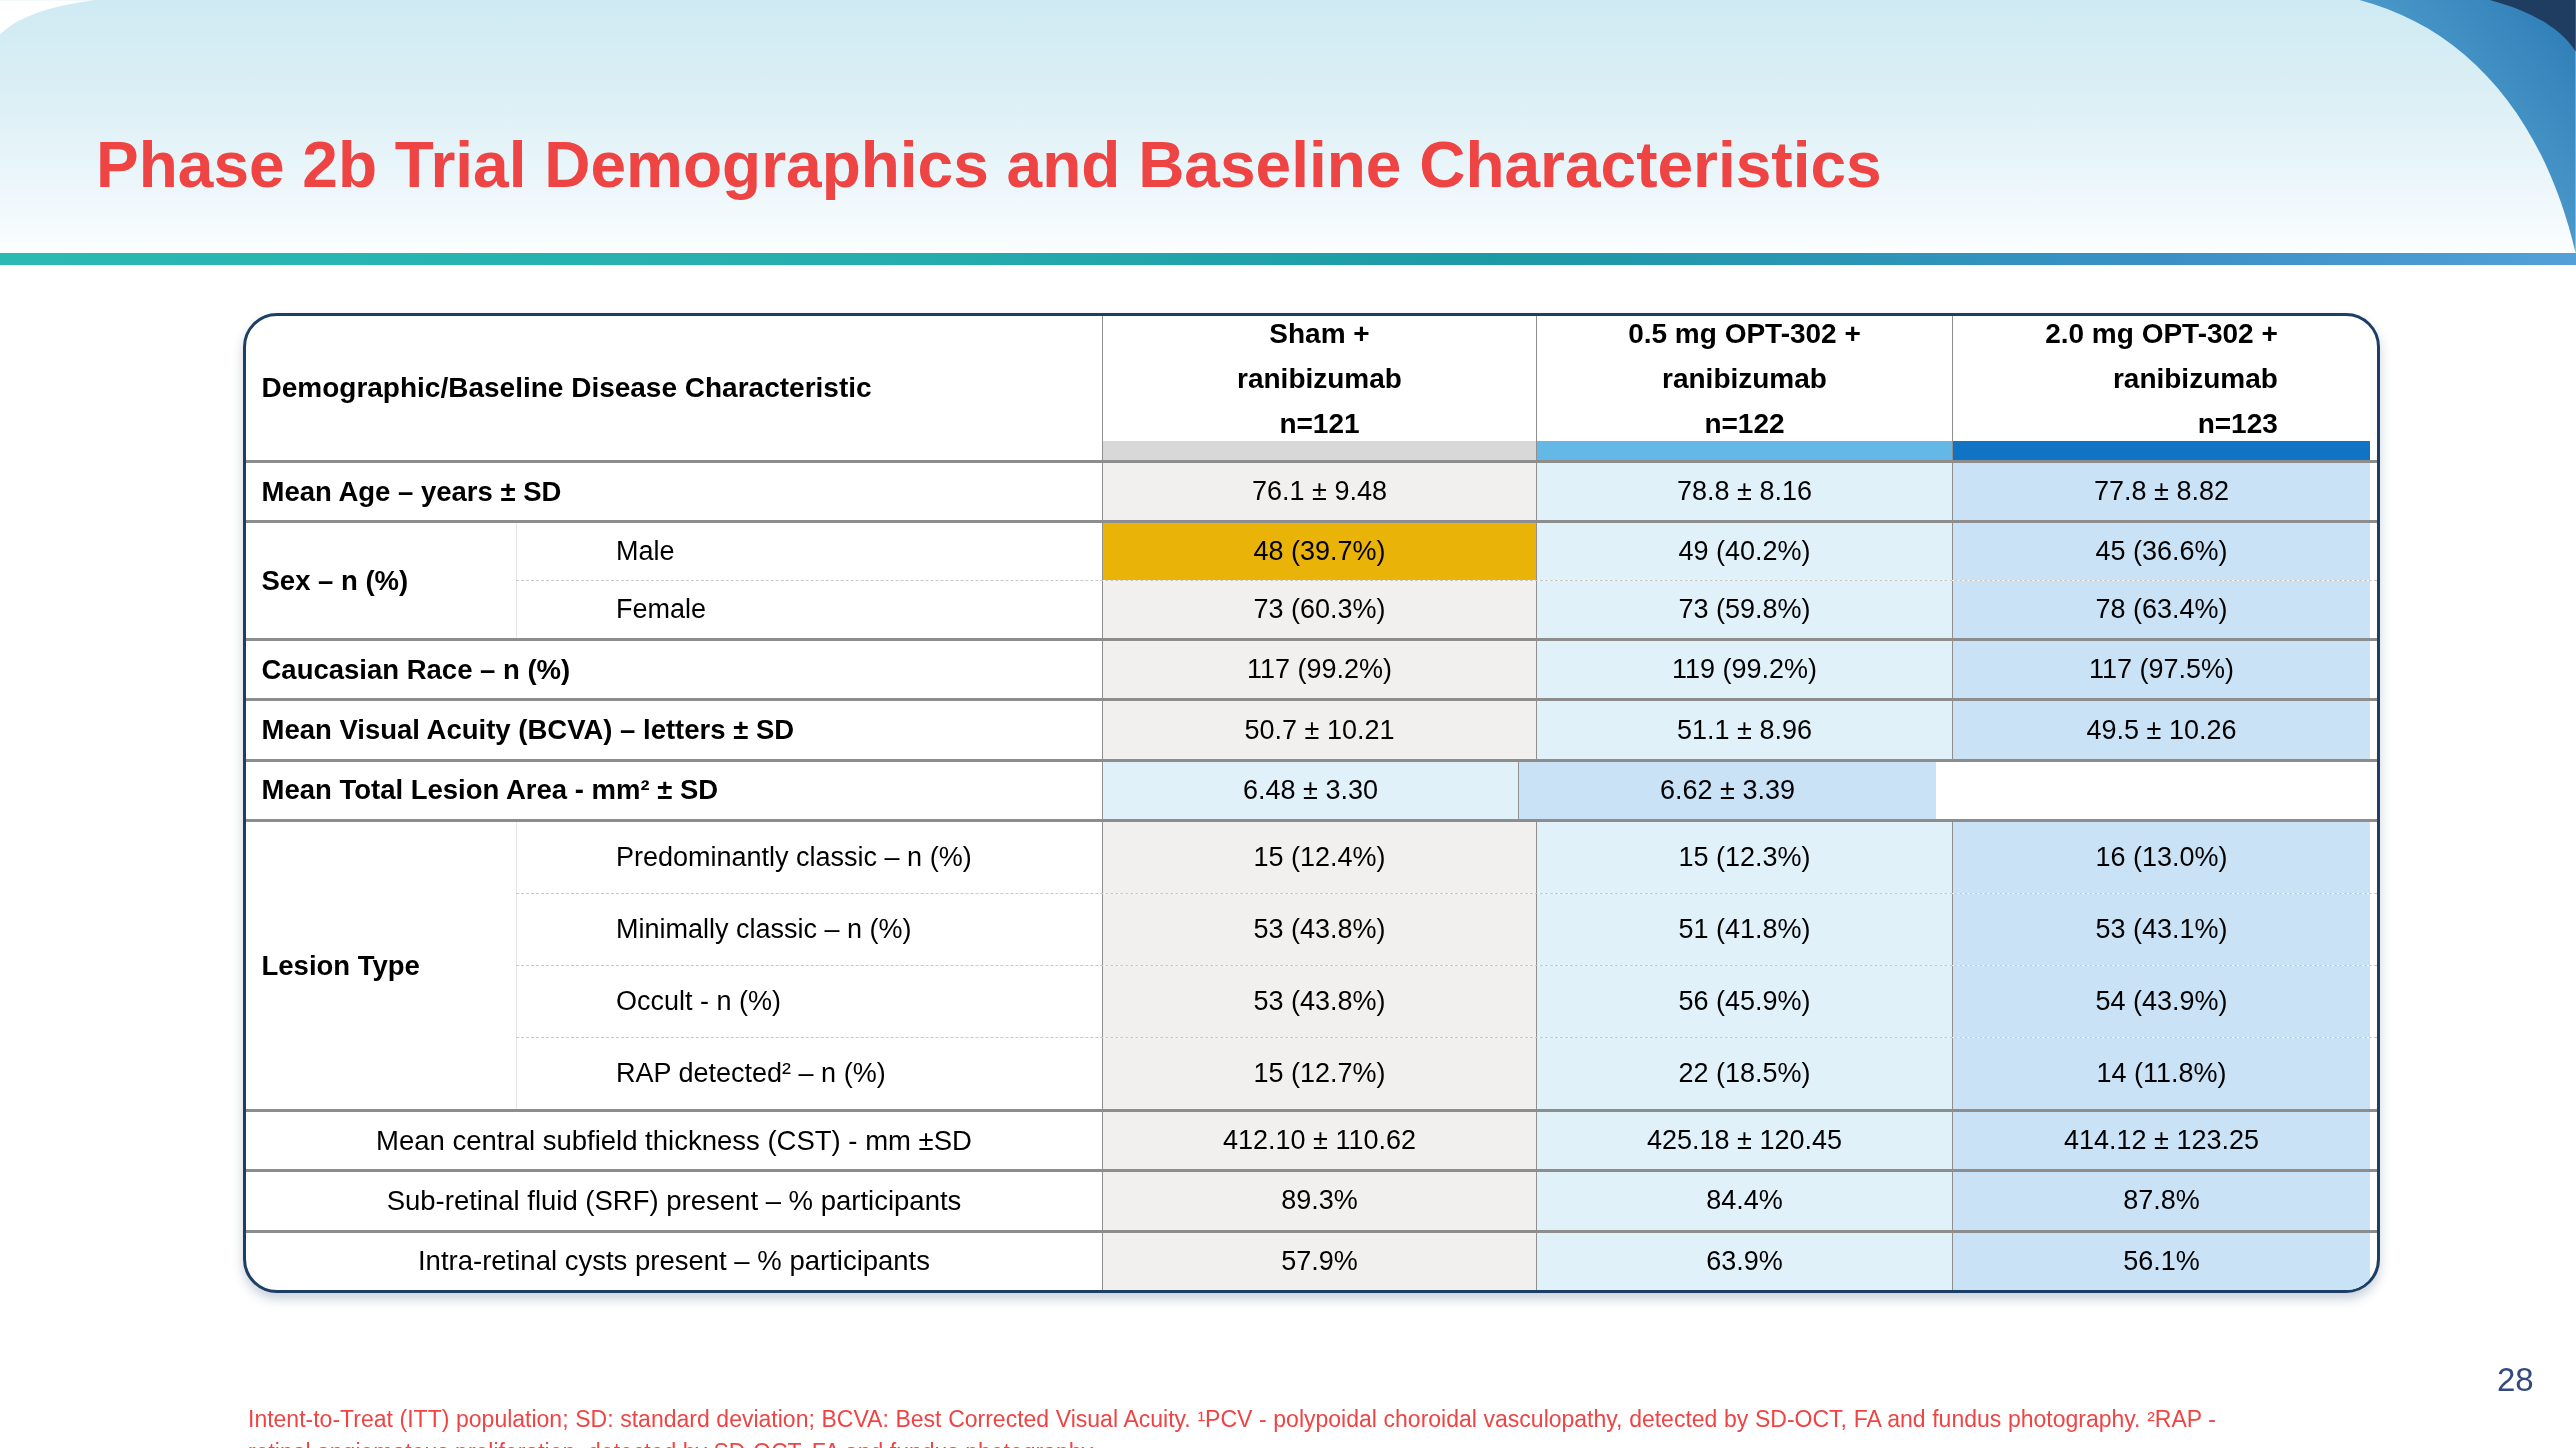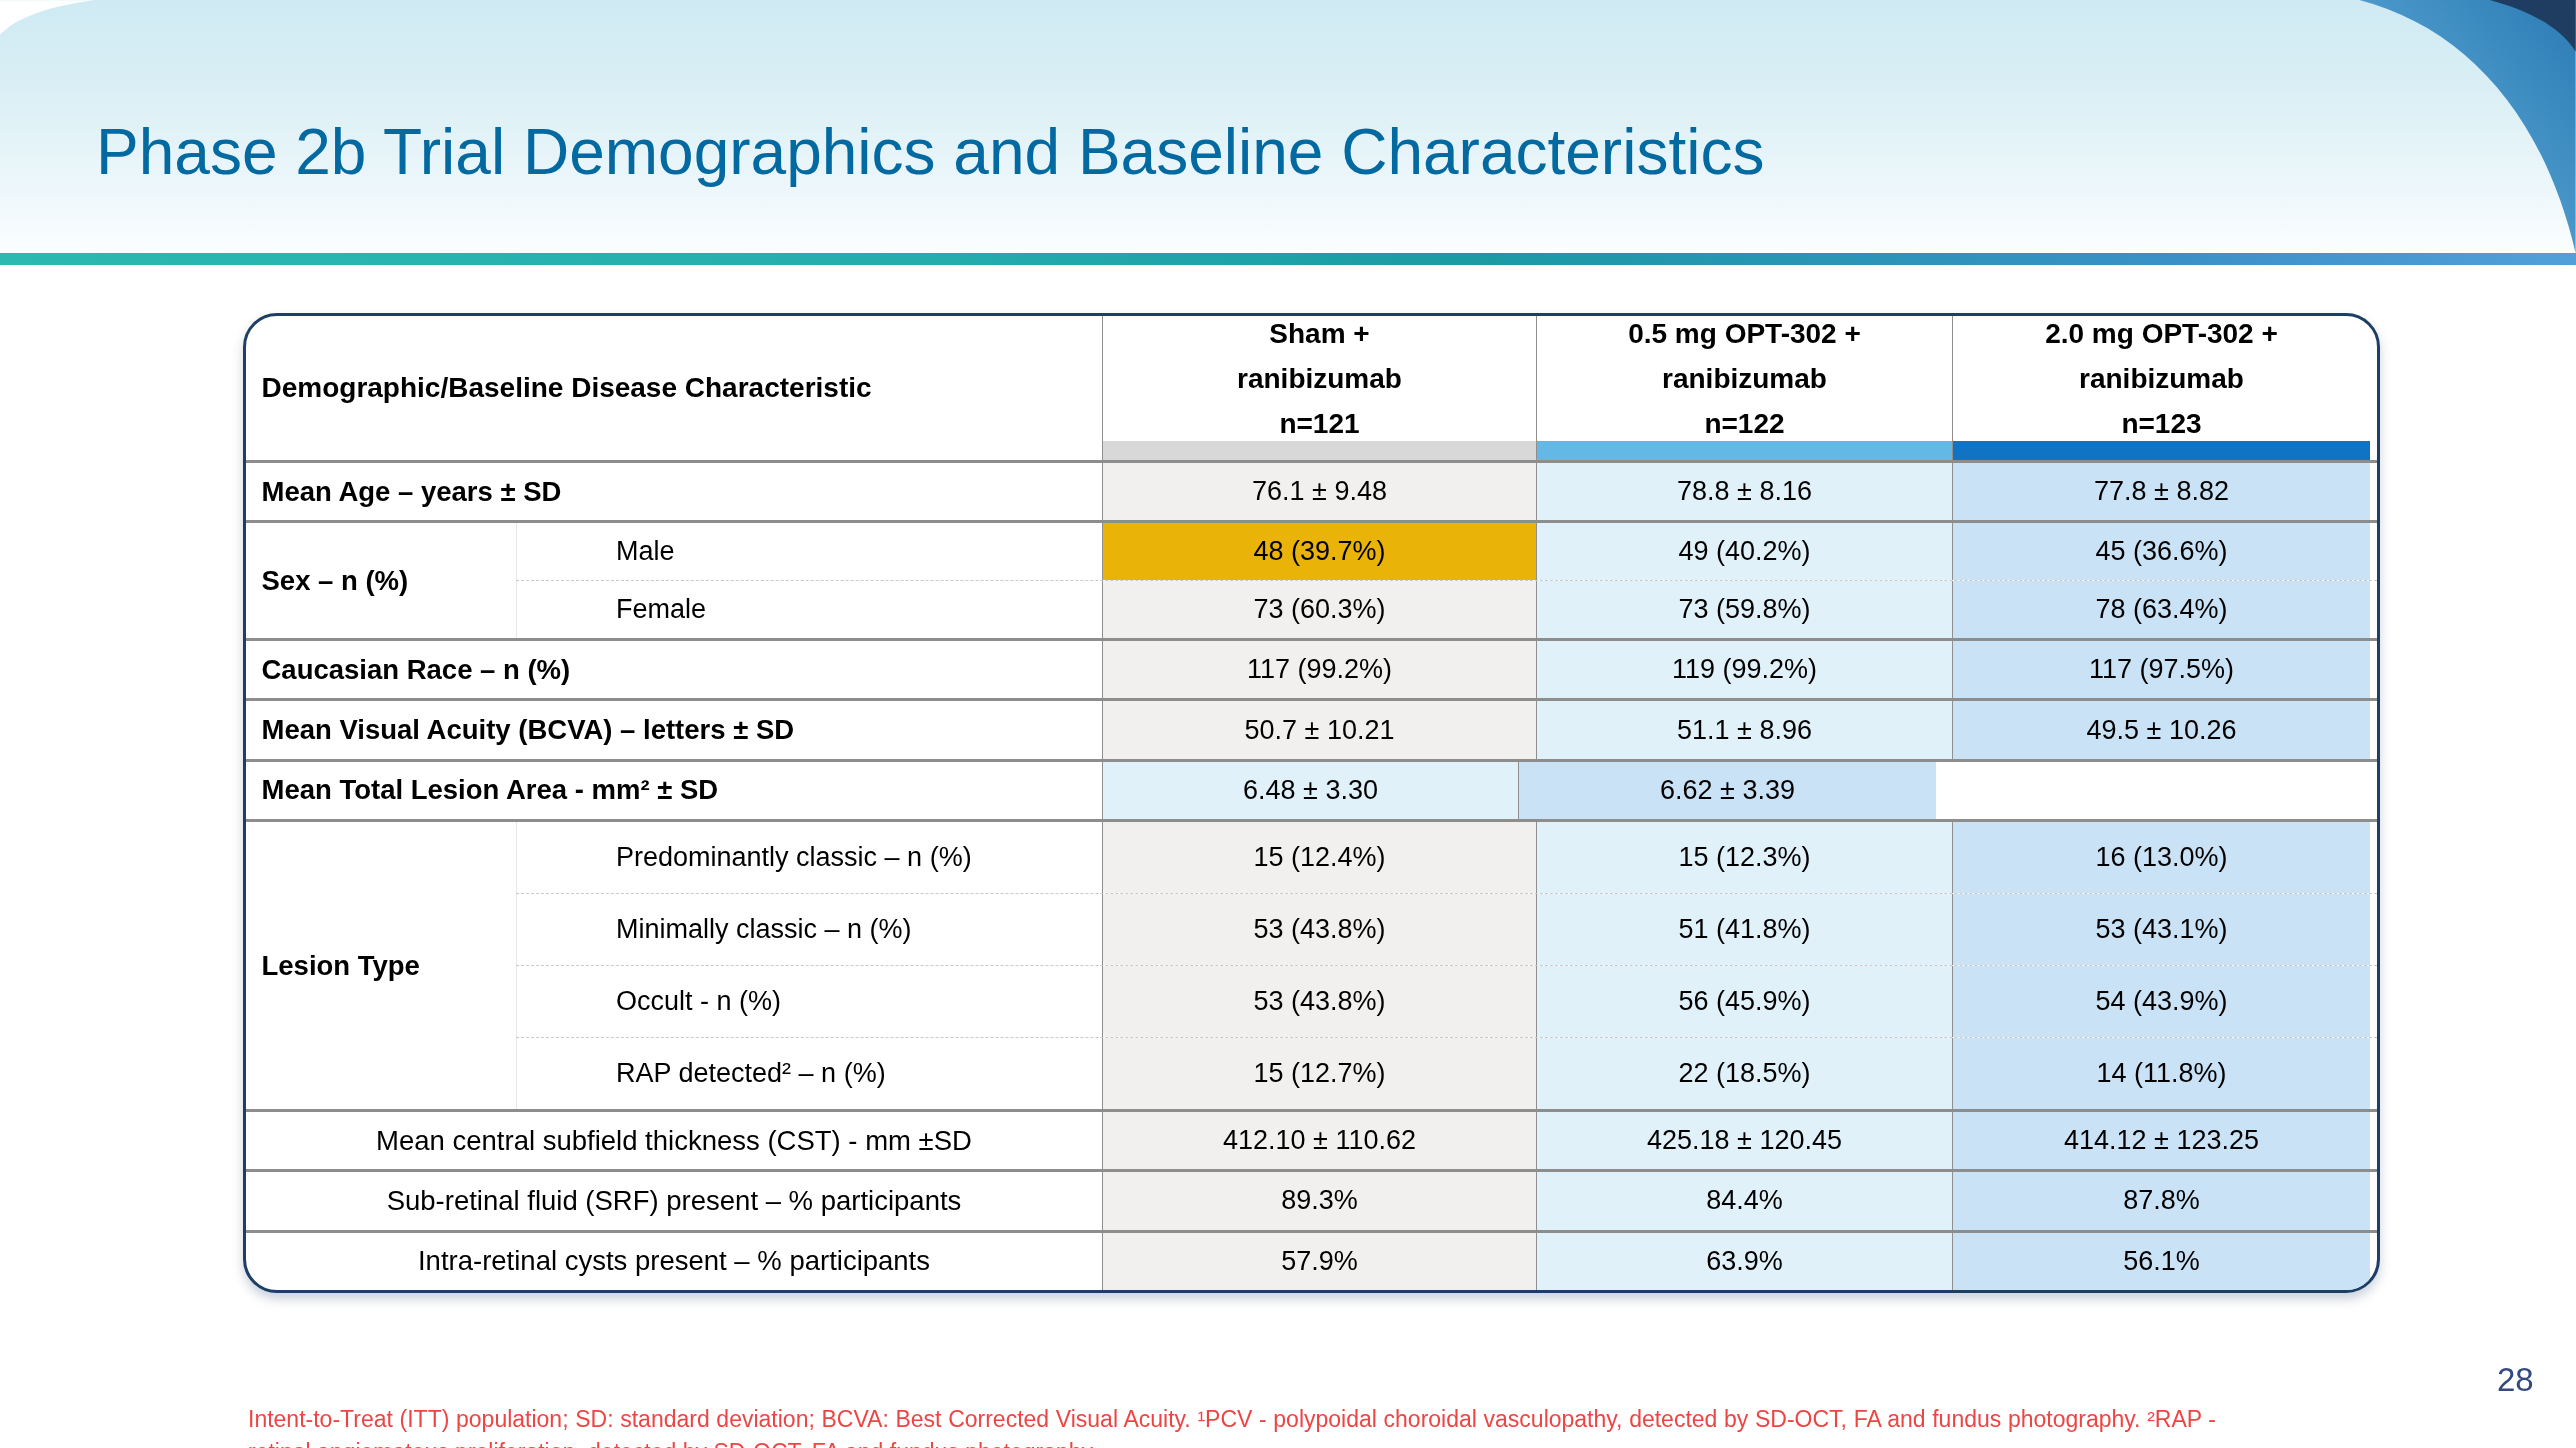--- a/index.html
+++ b/index.html
@@ -6,22 +6,22 @@
   .slide{position:relative;width:2576px;height:1449px;overflow:hidden;background:#ffffff;
          font-family:"Liberation Sans",sans-serif;color:#000;}
 
   
   .band{position:absolute;left:0;top:0;width:2576px;height:253px;
         background:linear-gradient(180deg,#cfeaf3 0%,#daeff5 35%,#edf7fb 75%,#fbfeff 100%);}
   .accent-bar{position:absolute;left:0;top:253px;width:2576px;height:12px;
         background:linear-gradient(90deg,#2cb9b1 0%,#25adad 35%,#1b9aa4 58%,#3a90c5 84%,#53a0d8 100%);}
   .corner{position:absolute;top:0;right:0;width:773px;height:266px;}
   .sliver{position:absolute;top:0;left:0;width:137px;height:52px;}
-  .title{position:absolute;left:96px;top:116px;font-size:64px;line-height:1.15;
-         color:#0369a1;white-space:nowrap;font-weight:400;}
+  .title{position:absolute;left:96px;top:129px;font-size:64px;line-height:1.15;
+         color:#ef4444;white-space:nowrap;font-weight:700;}
 
   
   #tbl{position:absolute;left:243px;top:313px;width:2131px;height:974px;
        border:3.4px solid #1d3f66;border-radius:34px;background:#ffffff;overflow:hidden;
        display:flex;flex-direction:column;box-shadow:0 6px 10.3px rgba(45,75,115,.25);}
   .hrow{height:144px;flex:0 0 auto;display:flex;}
   .hlabel{width:856px;display:flex;align-items:center;padding-left:15.5px;
           font-weight:bold;font-size:28px;box-sizing:border-box;}
   .hcell{position:relative;display:flex;align-items:center;justify-content:center;
          font-weight:bold;font-size:28px;text-align:center;box-sizing:border-box;}
@@ -38,21 +38,21 @@
   .rlabel.bold{font-weight:bold;padding-left:15.5px;}
   .rlabel.center{font-weight:normal;justify-content:center;text-align:center;}
   .glabel{width:270px;display:flex;align-items:center;padding-left:15.5px;
           font-weight:bold;font-size:27.5px;box-sizing:border-box;}
   .slabel{width:586px;display:flex;align-items:center;padding-left:99px;font-size:27px;
           border-left:1.7px solid #e6e6e6;box-sizing:border-box;}
   .vcell{display:flex;align-items:center;justify-content:center;font-size:27px;box-sizing:border-box;}
   .vline{border-left:1.7px solid #8f8f8f;}
   .c0{width:434px;}
   .c1{width:416px;}
-  .c2{width:418px;}
+  .c2{width:418px;text-align:right;}
   .srow .c0{width:434px;} .srow .c1{width:416px;} .srow .c2{width:418px;}
 
   
   .footnote{position:absolute;left:248px;top:1359px;width:1968px;font-size:23px;
             line-height:1.42;color:#ef4444;text-align:justify;margin-top:44px;}
   .page-number{position:absolute;left:2497px;top:1361px;font-size:33px;color:#33497f;}
 </style>
 </head>
 <body>
 

